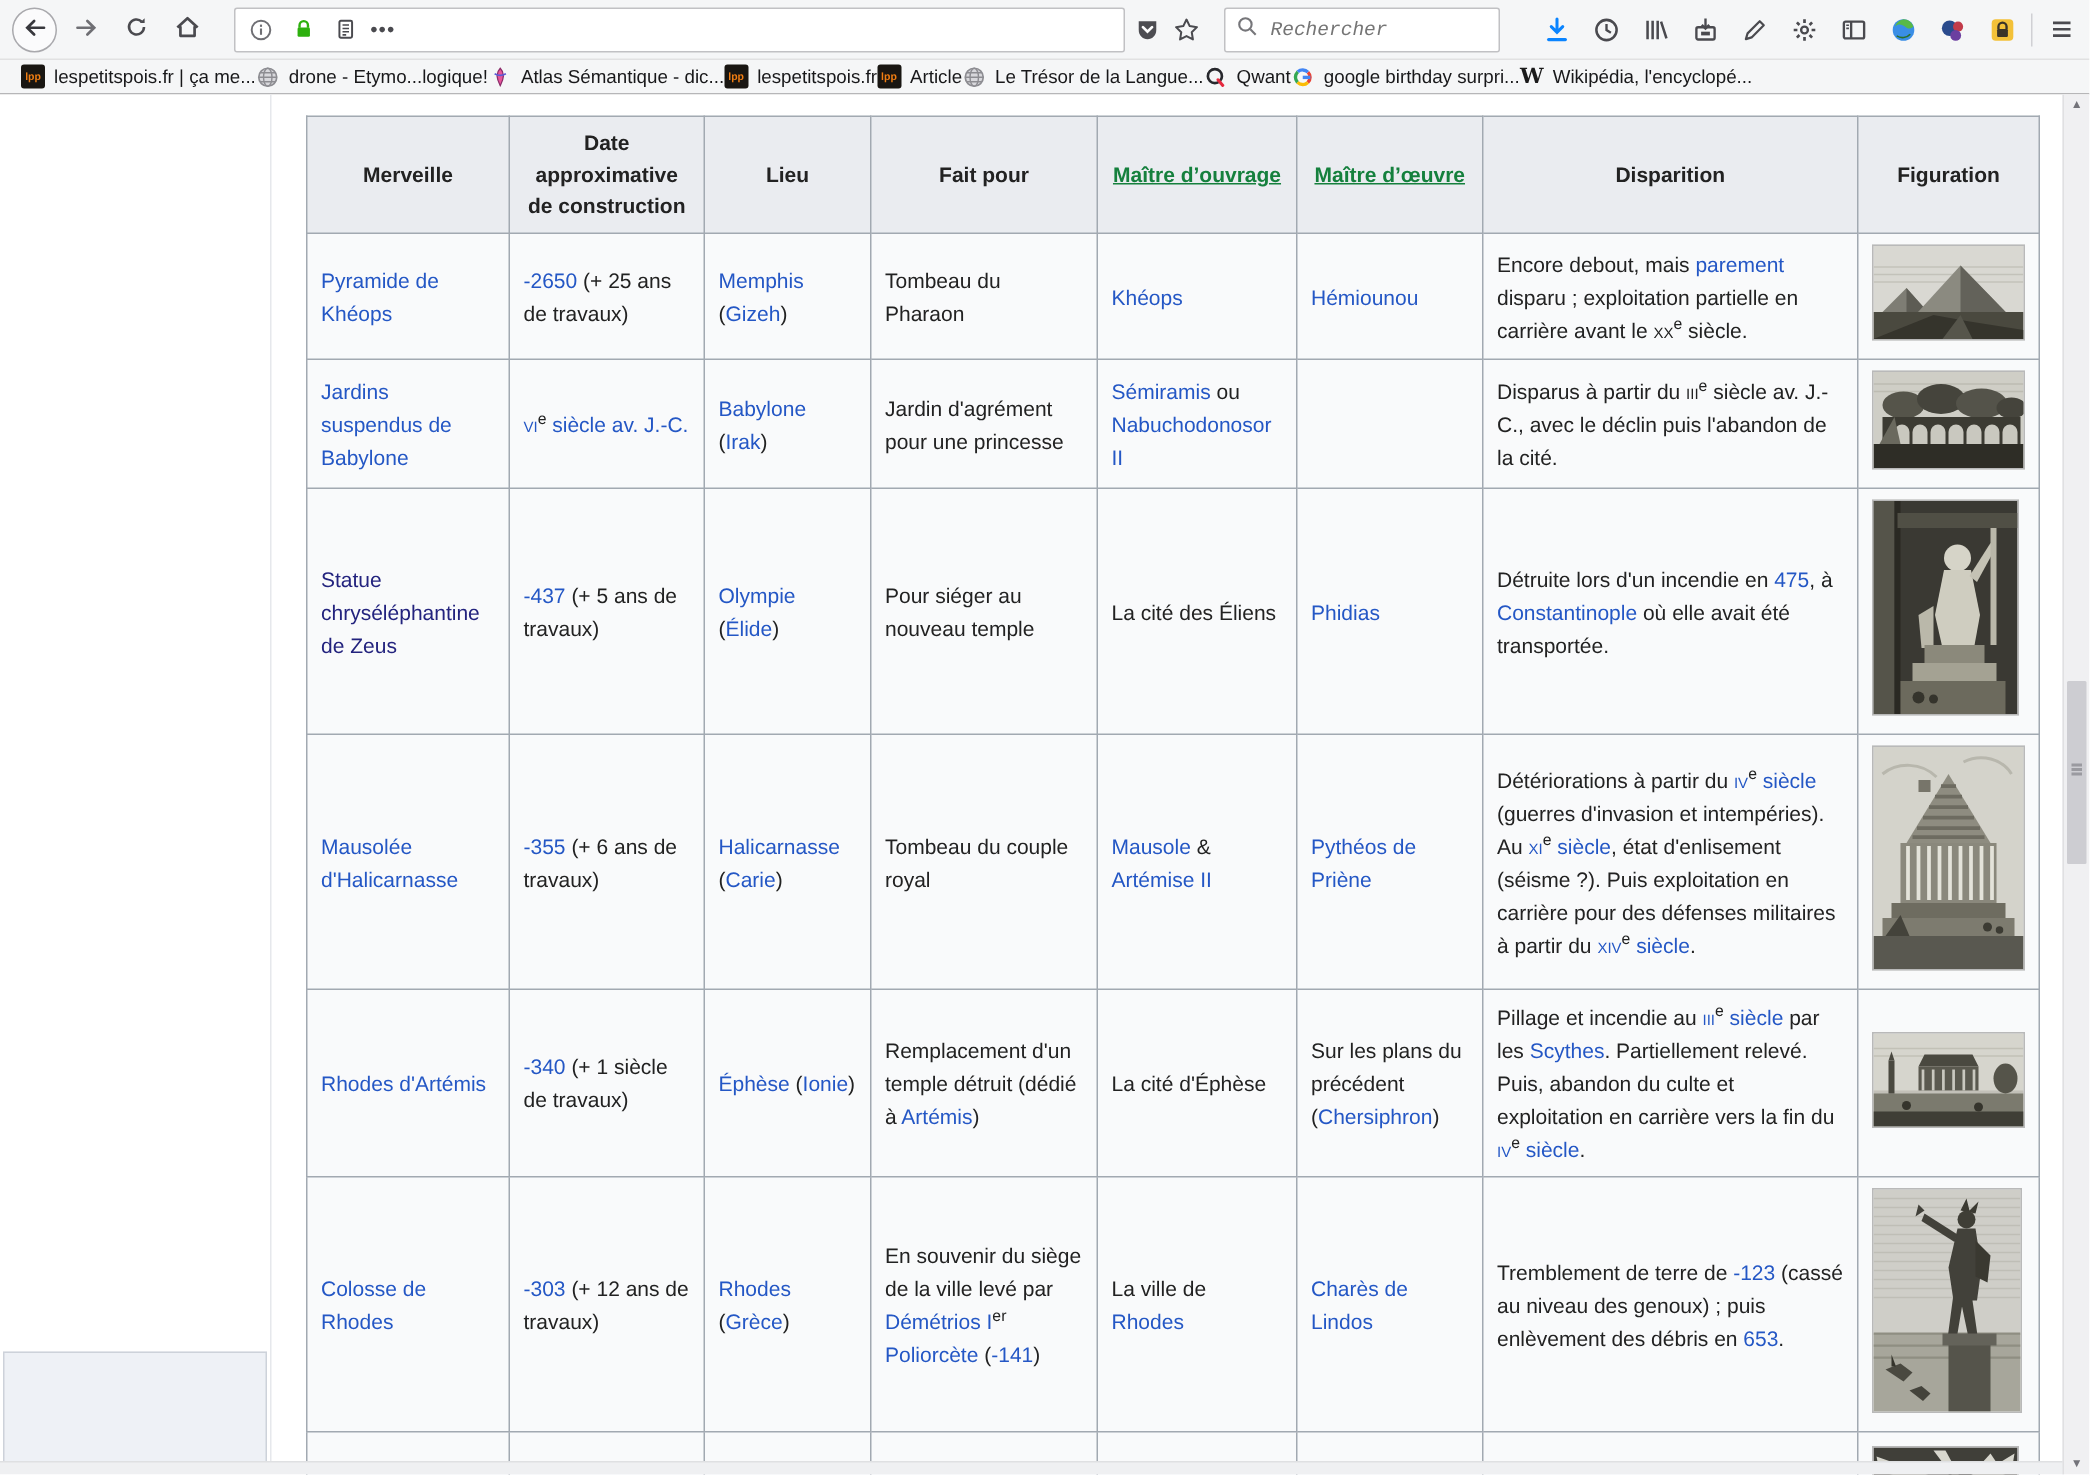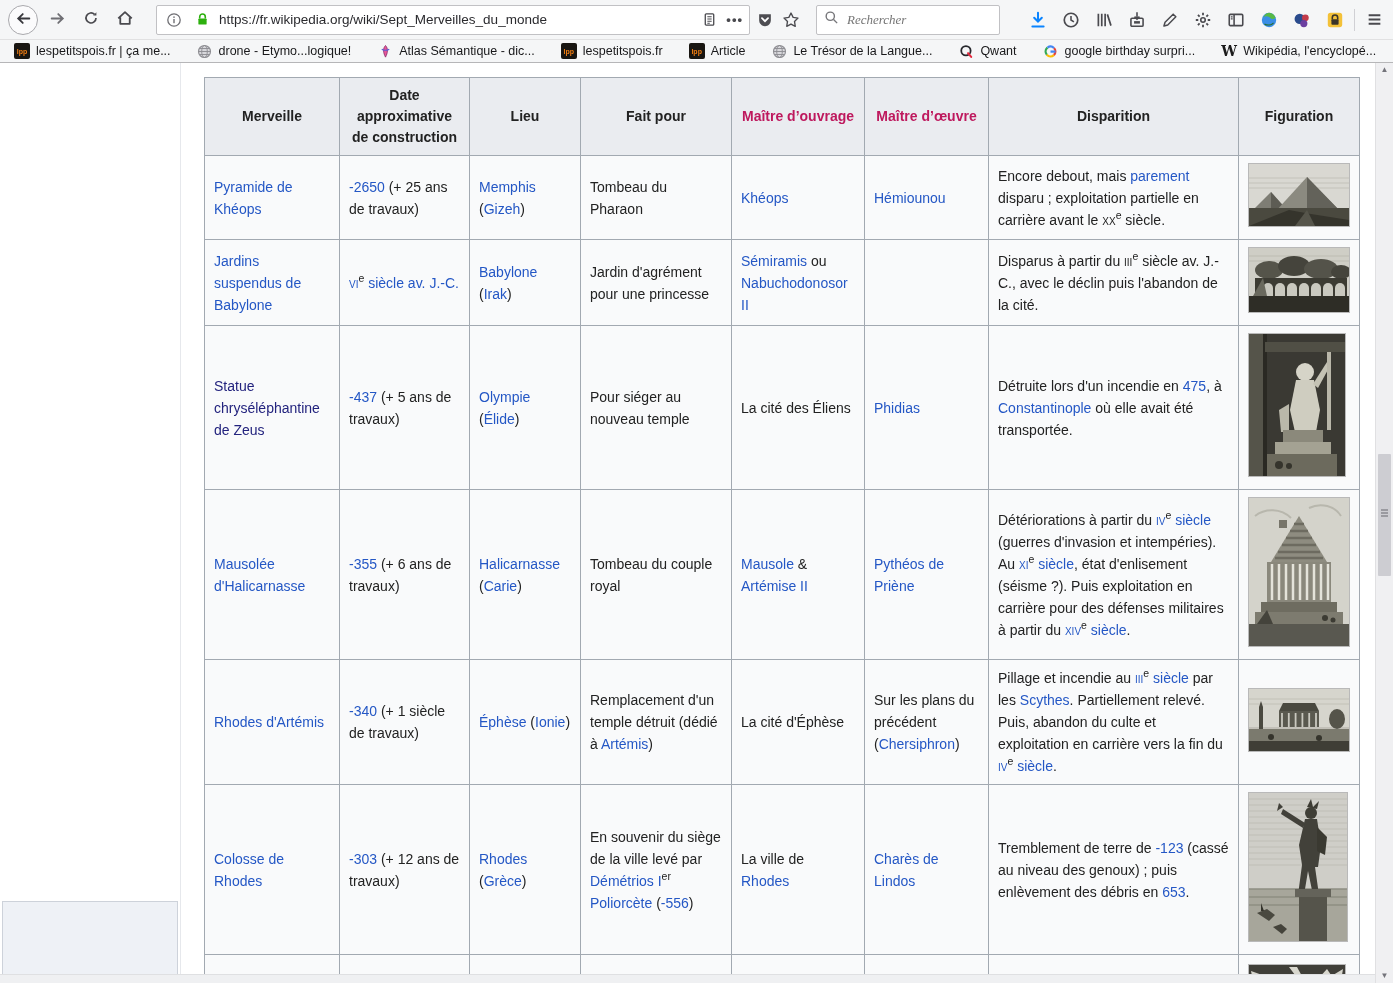--- a/index.html
+++ b/index.html
@@ -28,28 +28,28 @@
     font-family:"Liberation Sans","DejaVu Sans",sans-serif;
   }
   .dots{font-size:13px;color:#4a4a4f;letter-spacing:1px;font-weight:bold;}
   .chromeicon{width:22px;height:22px;display:flex;align-items:center;justify-content:center;flex:none;border-radius:3px;}
   .searchbar{
     height:30px;width:184px;background:#fff;border:1px solid #c1c1c4;border-radius:2px;
     display:flex;align-items:center;margin-left:10px;padding:0 7px;box-sizing:border-box;gap:6px;flex:none;
   }
   .searchbar input{
     border:none;outline:none;width:130px;font-size:13px;font-style:italic;color:#737373;
-    font-family:Liberation Serif, serif;background:transparent;
+    font-family:Liberation Mono, monospace;background:transparent;
   }
   .cluster{margin-left:auto;display:flex;align-items:center;gap:11px;}
   .toolbar-sep{width:1px;height:22px;background:#d0d0d4;margin:0 4px;}
   
   .bookmarks{
     height:23px;background:#f5f6f7;border-bottom:1px solid #b6b6b8;
-    display:flex;align-items:center;padding:0 14px;gap:26px;box-sizing:border-box;
+    display:flex;align-items:center;padding:0 14px;box-sizing:border-box;
   }
   .bookmark{display:flex;align-items:center;gap:6px;font-size:12.5px;color:#18181a;cursor:pointer;flex:none;}
   .fav{width:16px;height:16px;display:flex;align-items:center;justify-content:center;flex:none;}
   .fav-lpp{background:#191612;color:#f07d12;font-size:7px;font-weight:bold;border-radius:2px;letter-spacing:0;}
   .fav-w{font-family:"DejaVu Serif","Liberation Serif",serif;font-weight:bold;font-size:14px;color:#1b1b1b;}
   
   .content{position:relative;height:920px;background:#fff;overflow:hidden;}
   .leftline{position:absolute;left:180px;top:0;bottom:8px;width:1px;background:#e6e8ec;}
   .partialbox{position:absolute;left:2px;top:838px;width:176px;height:74px;background:#eef1f6;border:1px solid #cdd2da;box-sizing:border-box;}
   .hstrip{position:absolute;left:0;right:17px;bottom:0;height:8px;background:#eff0f2;border-top:1px solid #dfe0e2;}
@@ -65,21 +65,21 @@
   }
   table.wiki th,table.wiki td{border:1px solid #a2a9b1;vertical-align:middle;padding:7px 9px;box-sizing:border-box;}
   table.wiki th{background:#eaecf0;text-align:center;font-weight:bold;line-height:21px;}
   table.wiki td{background:#f9fafb;text-align:left;}
   td.c7{padding:3px;text-align:center;}
   .figwrap{display:inline-block;border:1px solid #b9b9b9;line-height:0;background:#ddd;}
   a.wl,span.link{color:#2457c5;text-decoration:none;cursor:pointer;}
   span.vlink{color:#23237e;cursor:pointer;}
   .sc{font-variant:small-caps;}
   sup{font-size:10.5px;line-height:0;}
-  th.hlink{color:#be185d;}
+  th.hlink{color:#15803d;text-decoration:underline;}
 </style>
 </head>
 <body>
 
 <div>
 
   <div class="toolbar">
     <button class="navbtn circle">
       <span><svg width="17" height="17" viewBox="0 0 16 16">
             <path d="M13.5 8H3.2M7.3 3.8L3 8l4.3 4.2" stroke="#38383d" stroke-width="1.7" fill="none" stroke-linecap="round"></path>
@@ -109,21 +109,20 @@
             <rect x="7.3" y="7" width="1.4" height="4.2" fill="#6f6f74"></rect>
             <rect x="7.3" y="4.4" width="1.4" height="1.5" fill="#6f6f74"></rect>
           </svg>
         </span>
       <span class="chromeicon">
           <svg width="15" height="15" viewBox="0 0 16 16">
             <path d="M5 7V5.2a3 3 0 0 1 6 0V7" stroke="#2db00e" stroke-width="1.7" fill="none"></path>
             <rect x="3.6" y="6.8" width="8.8" height="6.6" rx="1" fill="#2db00e"></rect>
           </svg>
         </span>
-      <span class="url-text">https://fr.wikipedia.org/wiki/Sept_Merveilles_du_monde</span>
       <span class="chromeicon">
           <svg width="15" height="15" viewBox="0 0 16 16">
             <rect x="3.5" y="2" width="9" height="12" rx="1" stroke="#4a4a4f" stroke-width="1.4" fill="none"></rect>
             <path d="M5.7 5h4.6M5.7 7.4h4.6M5.7 9.8h4.6M5.7 12h2.6" stroke="#4a4a4f" stroke-width="1.1"></path>
           </svg>
         </span>
       <span class="dots">•••</span>
     </div>
 
     <span class="chromeicon">
@@ -455,21 +454,21 @@
                   <ellipse cx="88" cy="30" rx="8" ry="10" fill="#55544a"></ellipse>
                   <rect y="52" width="100" height="10" fill="#3f3e36"></rect>
                   <circle cx="22" cy="48" r="3" fill="#35342c"></circle>
                   <circle cx="70" cy="49" r="3" fill="#35342c"></circle>
                 </svg></div></td>
           </tr>
           <tr style="height: 155px;">
             <td class="c0"><span class="link">Colosse de Rhodes</span></td>
             <td class="c1"><span class="link">-303</span><span> (+ 12 ans de travaux)</span></td>
             <td class="c2"><span class="link">Rhodes</span><span> (</span><span class="link">Grèce</span><span>)</span></td>
-            <td class="c3"><span>En souvenir du siège de la ville levé par </span><span class="link">Démétrios I</span><sup class="link">er</sup><span class="link"> Poliorcète</span><span> (</span><span class="link">-556</span><span>)</span></td>
+            <td class="c3"><span>En souvenir du siège de la ville levé par </span><span class="link">Démétrios I</span><sup class="link">er</sup><span class="link"> Poliorcète</span><span> (</span><span class="link">-141</span><span>)</span></td>
             <td class="c4"><span>La ville de </span><span class="link">Rhodes</span></td>
             <td class="c5"><span class="link">Charès de Lindos</span></td>
             <td class="c6"><span>Tremblement de terre de </span><span class="link">-123</span><span> (cassé au niveau des genoux) ; puis enlèvement des débris en </span><span class="link">653</span><span>.</span></td>
             <td class="c7"><div class="figwrap"><svg width="98" height="148" viewBox="0 0 98 148">
                   <rect width="98" height="148" fill="#cfcec8"></rect>
                   <path d="M0 6h98" stroke="#bfbeb6" stroke-width="1"></path>
                   <path d="M0 12h98" stroke="#bfbeb6" stroke-width="1"></path>
                   <path d="M0 18h98" stroke="#bfbeb6" stroke-width="1"></path>
                   <path d="M0 24h98" stroke="#bfbeb6" stroke-width="1"></path>
                   <path d="M0 30h98" stroke="#bfbeb6" stroke-width="1"></path>

